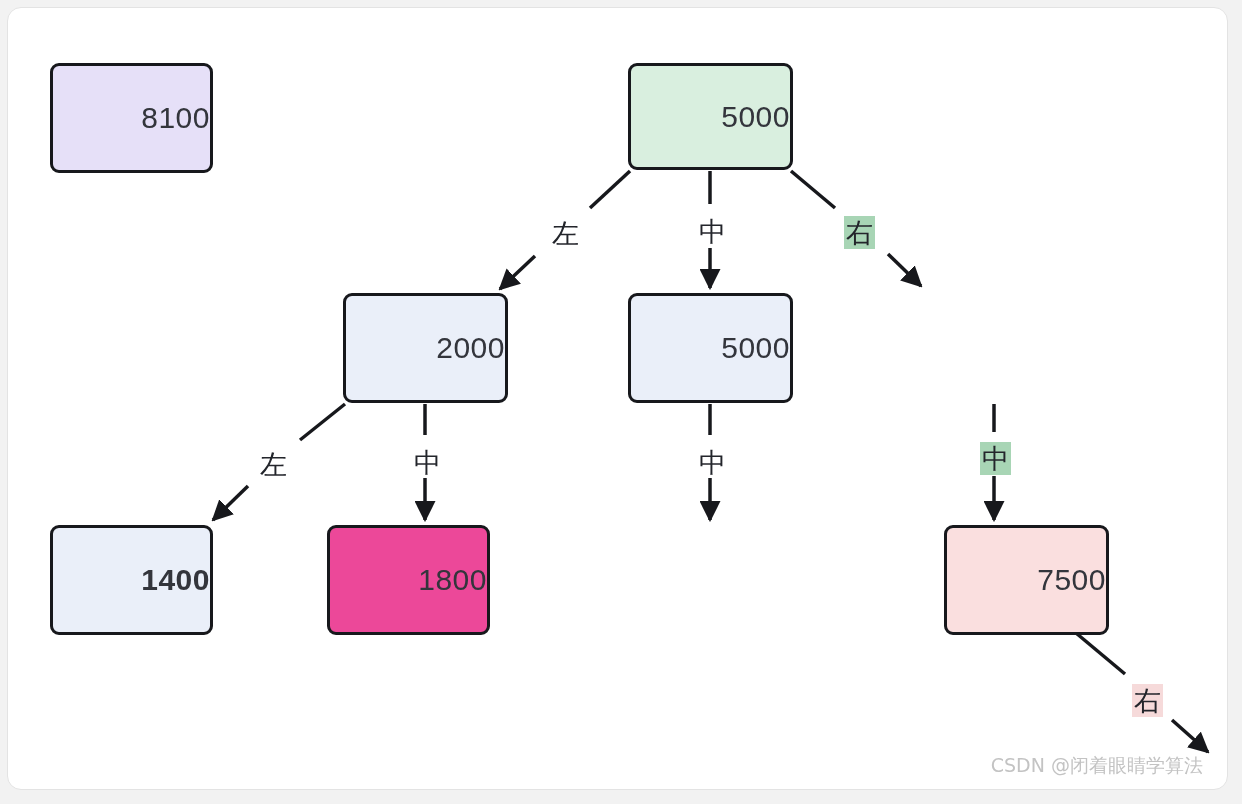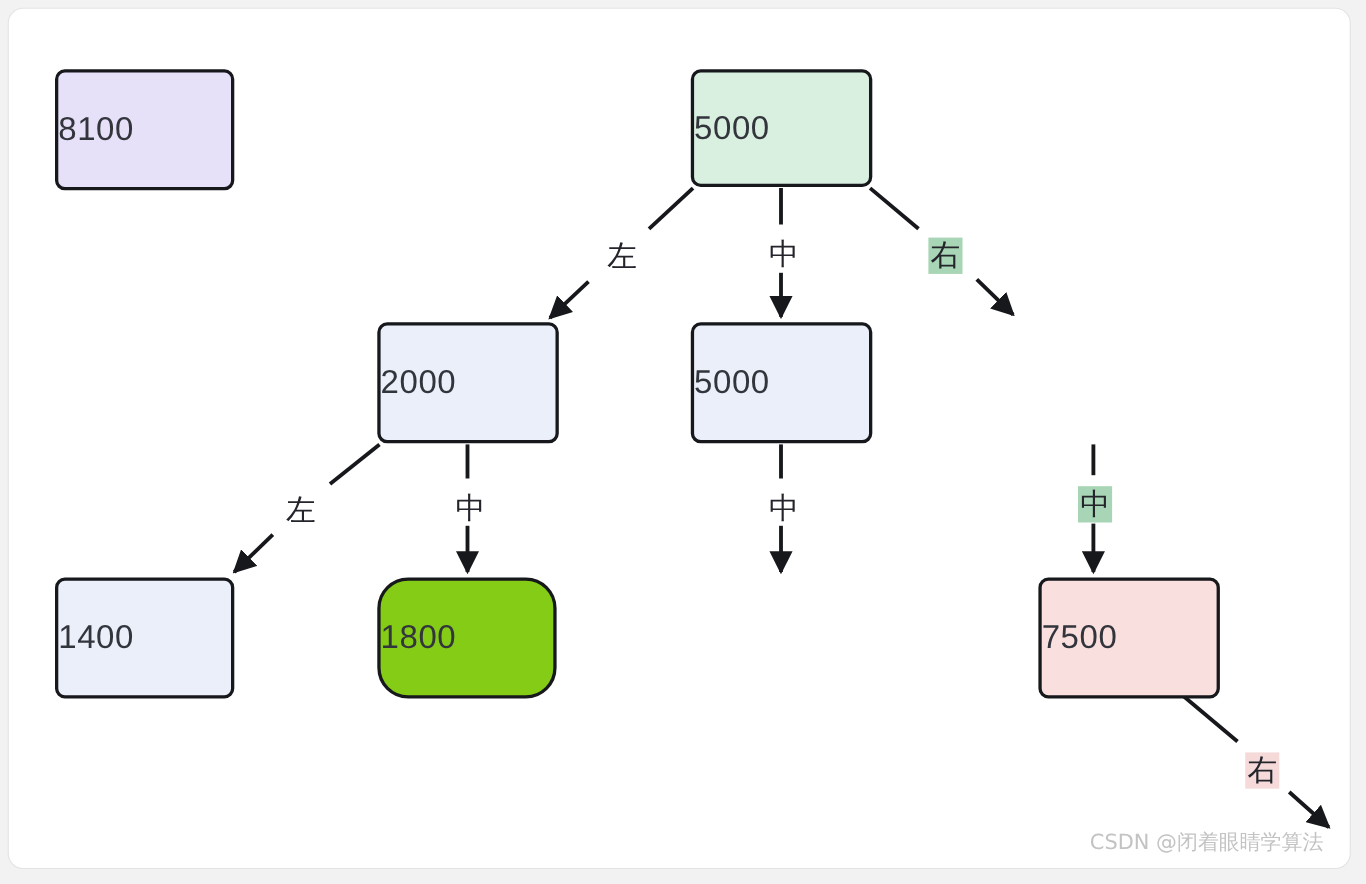--- a/index.html
+++ b/index.html
@@ -32,21 +32,21 @@
     width: 1242px;
     height: 804px;
   }
   .node-box {
     position: absolute;
     box-sizing: border-box;
     border: 3px solid #17181c;
     border-radius: 9px;
     display: flex;
     align-items: center;
-    justify-content: flex-start;
+    justify-content: flex-end;
     font-size: 30px;
     color: #33353c;
     letter-spacing: 0.5px;
   }
   .edge-label {
     position: absolute;
     font-size: 27px;
     color: #23252b;
     font-family: "DejaVu Sans", "Liberation Sans", sans-serif;
     line-height: 1;
@@ -129,25 +129,25 @@
 
   <div class="node-box" style="left:335px;top:285px;width:165px;height:110px;background:#eaeff9;">
     <span>2000</span>
   </div>
 
   <div class="node-box" style="left:620px;top:285px;width:165px;height:110px;background:#eaeff9;">
     <span>5000</span>
   </div>
 
 
-  <div class="node-box" style="left:42px;top:517px;width:163px;height:110px;background:#eaeff9;">
+  <div class="node-box" style="left:42px;top:517px;width:163px;height:110px;background:#eaeff9;font-weight:bold;">
     <span>1400</span>
   </div>
 
-  <div class="node-box" style="left:335px;top:517px;width:163px;height:110px;background:#84cc16;border-radius:28px;">
+  <div class="node-box" style="left:319px;top:517px;width:163px;height:110px;background:#ec4899;">
     <span>1800</span>
   </div>
 
 
   <div class="node-box" style="left:904px;top:517px;width:165px;height:110px;background:#fadfdf;margin-left:32px;">
     <span>7500</span>
   </div>
 
   <div class="edge-label" style="left:542px;top:209px;">左</div>
 

